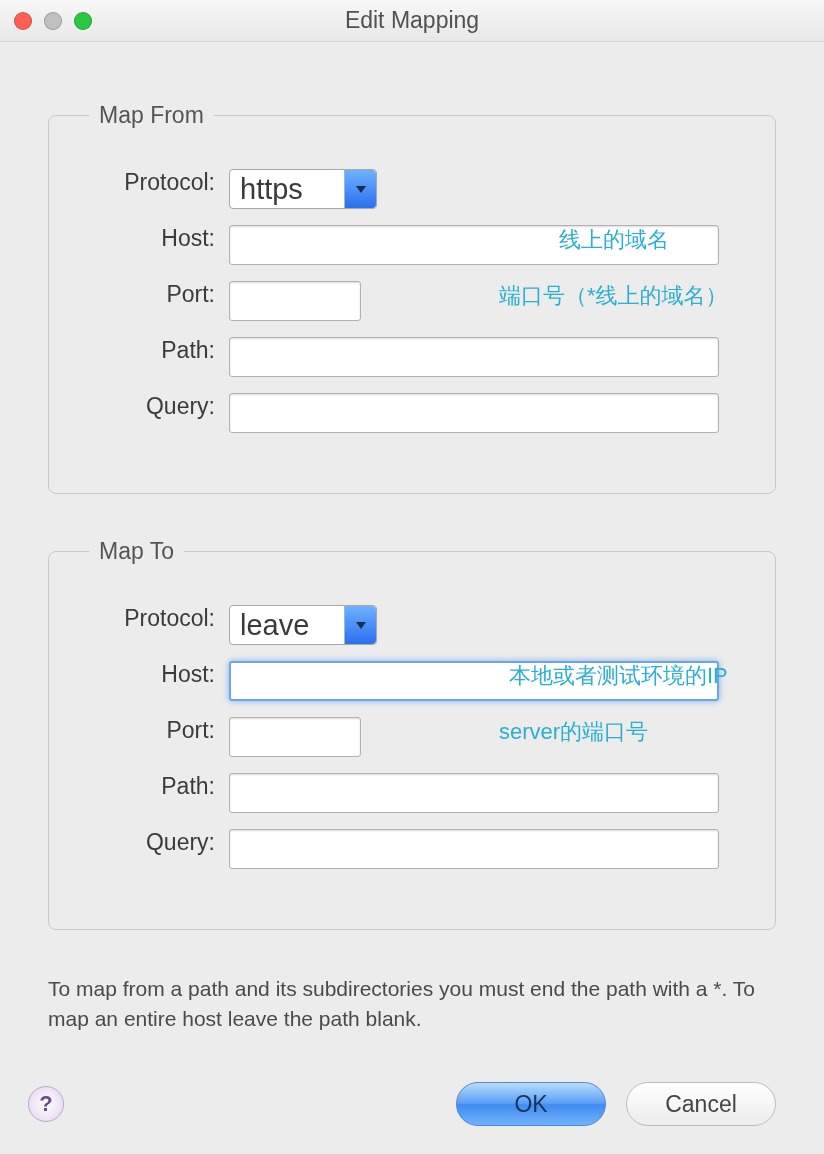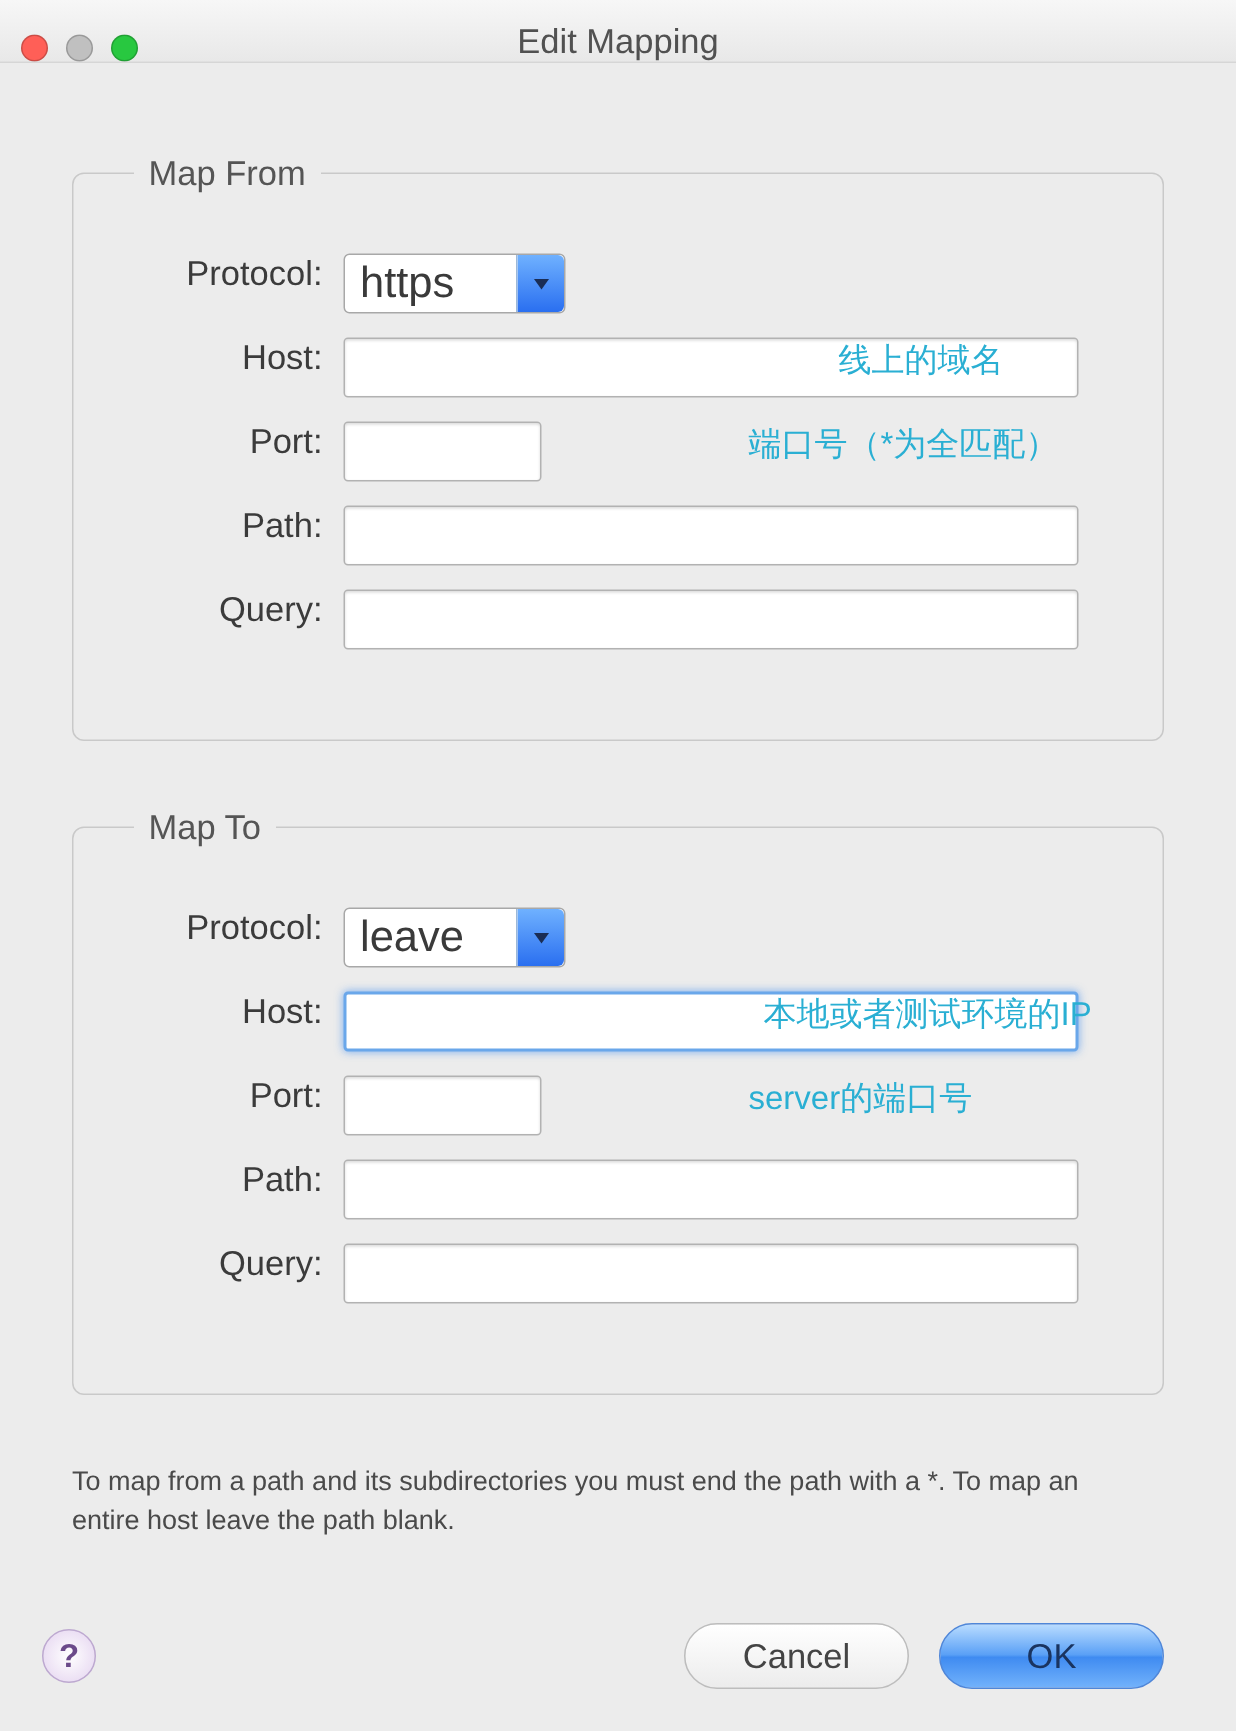--- a/index.html
+++ b/index.html
@@ -10,21 +10,21 @@
   height: 1154px;
   overflow: hidden;
   font-size: 23px;
   color: #3a3a3a;
 }
 .titlebar {
   height: 42px;
   background: linear-gradient(#f7f7f7, #e8e8e8);
   border-bottom: 1px solid #d6d6d6;
   display: flex;
-  align-items: flex-end;
+  align-items: center;
   position: relative;
 }
 .traffic-lights {
   display: flex;
   gap: 12px;
   margin-left: 14px;
 }
 .tl {
   width: 18px; height: 18px;
   border-radius: 50%;
@@ -127,21 +127,21 @@
   margin: 0 0 24px 8px;
 }
 .checkbox {
   width: 26px; height: 26px;
   border: 1px solid #a6a6a6;
   border-radius: 6px;
   background: linear-gradient(#fdfdfd, #e7e7e7);
   margin-right: 14px;
 }
 .help-text {
-  font-size: 18px;
+  font-size: 21px;
   color: #4a4a4a;
   line-height: 1.45;
   margin-left: 0;
   max-width: 720px;
 }
 .footer {
   position: absolute;
   left: 0; right: 0; bottom: 28px;
   display: flex;
   align-items: center;
@@ -209,21 +209,21 @@
 
     <div class="row">
       <label>Host:</label>
       <input type="text" class="full" value="" style="">
       <span class="annot center-full">线上的域名</span>
     </div>
 
     <div class="row">
       <label>Port:</label>
       <input type="text" class="small" value="" style="">
-      <span class="annot after-port">端口号（*为全匹配）</span>
+      <span class="annot after-port">端口号（*线上的域名）</span>
     </div>
 
     <div class="row">
       <label>Path:</label>
       <input type="text" class="full" value="" style="">
     </div>
 
     <div class="row">
       <label>Query:</label>
       <input type="text" class="full" value="" style="">
@@ -271,19 +271,19 @@
 
   <div class="help-text">To map from a path and its subdirectories you must end the path with a *. To map an entire host leave the path blank.</div>
 
 </div>
 
 <div class="footer">
   <div class="help-btn">
     <span>?</span>
   </div>
   <div class="spacer"></div>
+  <div class="btn ok">
+    <span>OK</span>
+  </div>
   <div class="btn cancel">
     <span>Cancel</span>
   </div>
-  <div class="btn ok">
-    <span>OK</span>
-  </div>
 </div>
 
 </body></html>

